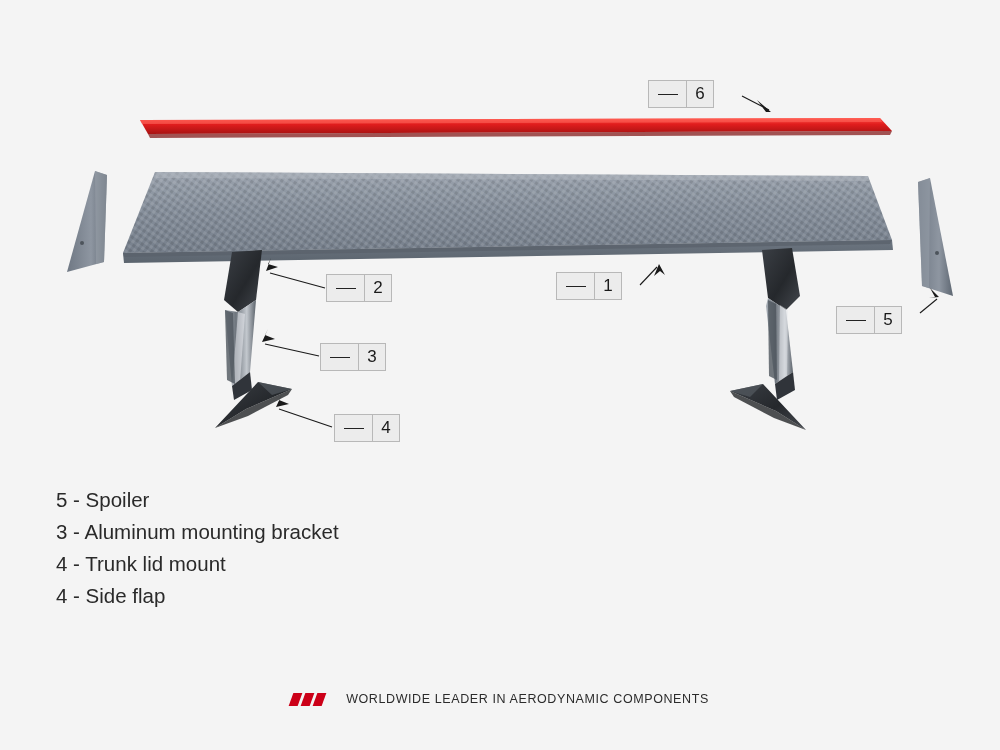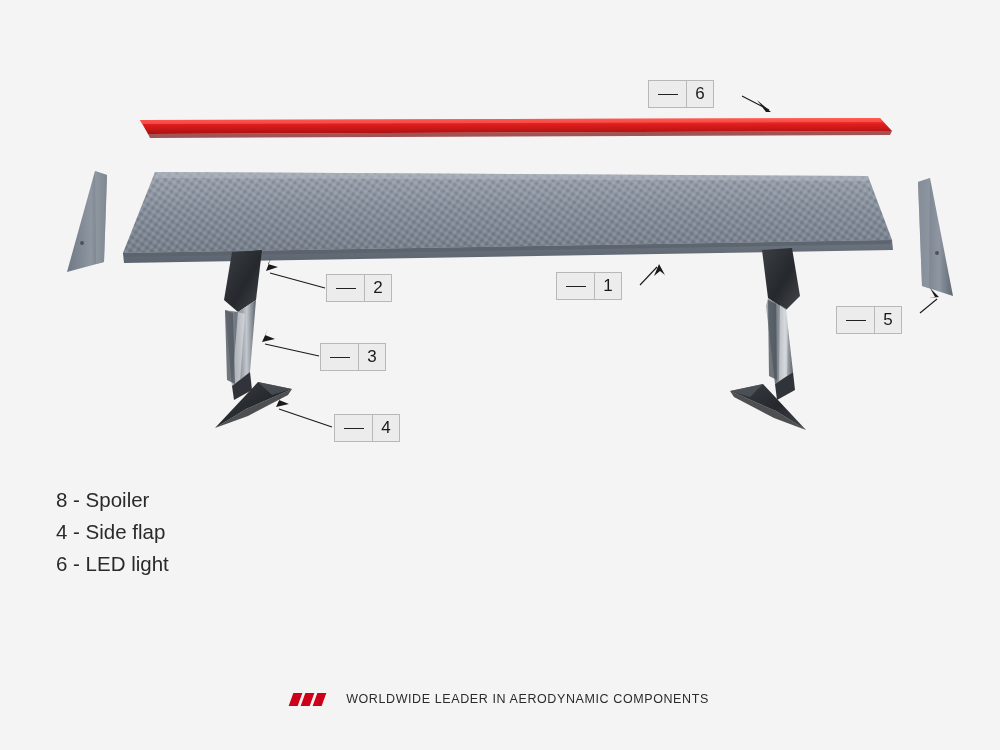--- a/index.html
+++ b/index.html
@@ -252,23 +252,24 @@
     <span class="dash"></span>
     <span class="num">4</span>
   </div>
 
   <div class="callout" style="left:836px; top:306px;">
     <span class="dash"></span>
     <span class="num">5</span>
   </div>
 
   <div id="legend">
-    <div class="legend-row">8 - Spoiler</div>
+    <div class="legend-row">5 - Spoiler</div>
+    <div class="legend-row">3 - Aluminum mounting bracket</div>
+    <div class="legend-row">4 - Trunk lid mount</div>
     <div class="legend-row">4 - Side flap</div>
-    <div class="legend-row">6 - LED light</div>
   </div>
 
   <div id="footer">
     <span class="stripes">
       <i></i>
         <i></i>
         <i></i>
     </span>
     <span class="tagline">WORLDWIDE LEADER IN AERODYNAMIC COMPONENTS</span>
   </div>

